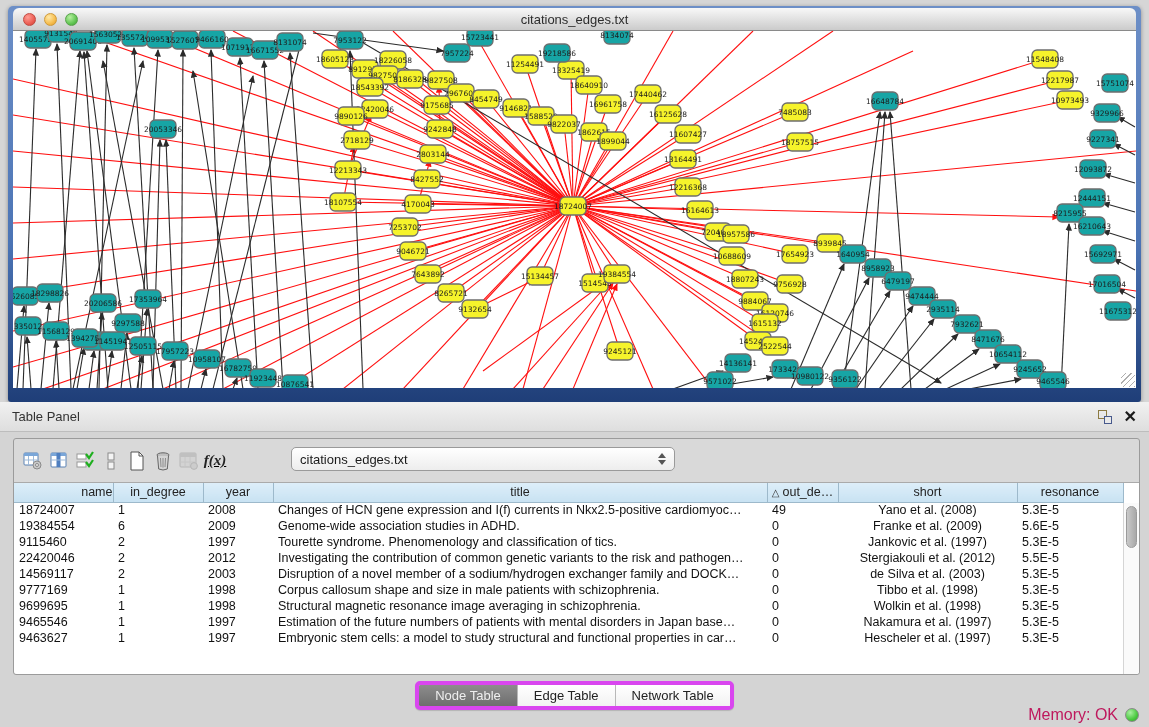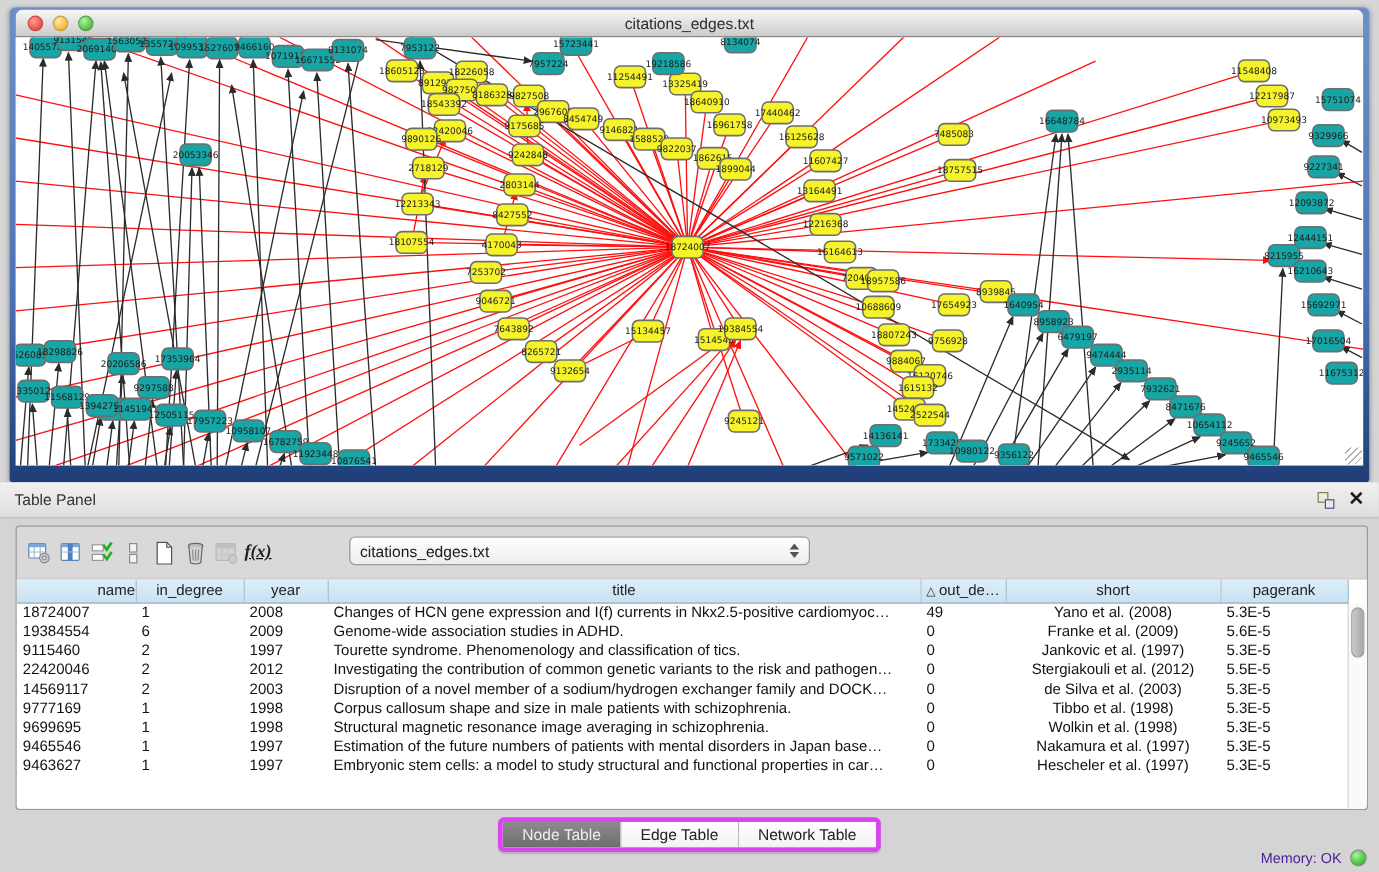--- a/index.html
+++ b/index.html
@@ -65,21 +65,21 @@
   .tp-tabs { position:absolute; left:0; right:0; top:279px; display:flex; justify-content:center; }
   .seg { display:flex; border:4px solid #d946ef; border-radius:5px; overflow:hidden; background:#fff;
     box-shadow:0 1px 1px rgba(0,0,0,.15); }
   .seg-btn { padding:3px 16px; font-size:13px; color:#222; background:linear-gradient(#ffffff,#f2f2f2);
     border-right:1px solid #b8b8b8; cursor:pointer; }
   .seg-btn:last-child { border-right:none; }
   .seg-btn.active { background:linear-gradient(#8c8c8c,#6e6e6e); color:#efefef; }
 
   .statusbar { position:absolute; left:0; right:0; bottom:0; height:24px; display:flex; align-items:center;
     justify-content:flex-end; padding:0 10px; gap:7px; }
-  .status-text { font-size:12px; color:#4c1d95; }
+  .status-text { font-size:16px; color:#be185d; }
   .led { width:14px; height:14px; border-radius:50%;
     background:radial-gradient(circle at 35% 30%, #a9f0a0, #49c93f 60%, #2e9e2a); border:1px solid #8a8a8a; }
 </style>
 </head>
 <body>
 
 <div class="net-frame">
   <div class="net-titlebar">
     <div class="traffic">
       <span class="tl-red"></span>
@@ -831,21 +831,21 @@
     <div class="tp-table-wrap">
       <table class="data">
         <thead>
             <tr id="thead-row">
               <th style="width: 99px;">name</th>
               <th style="width: 90px;">in_degree</th>
               <th style="width: 70px;">year</th>
               <th style="width: 494px;">title</th>
               <th style="width: 71px;"><span class="sort-glyph">△</span>out_de…</th>
               <th style="width: 179px; text-align: center;">short</th>
-              <th style="width: 106px;">pagerank</th>
+              <th style="width: 106px;">resonance</th>
             </tr>
           </thead>
         <tbody id="tbody">
             <tr>
               <td class="c-name">18724007</td>
               <td class="c-in_degree">1</td>
               <td class="c-year">2008</td>
               <td class="c-title">Changes of HCN gene expression and I(f) currents in Nkx2.5-positive cardiomyoc…</td>
               <td class="c-out_degree">49</td>
               <td class="c-short">Yano et al. (2008)</td>

